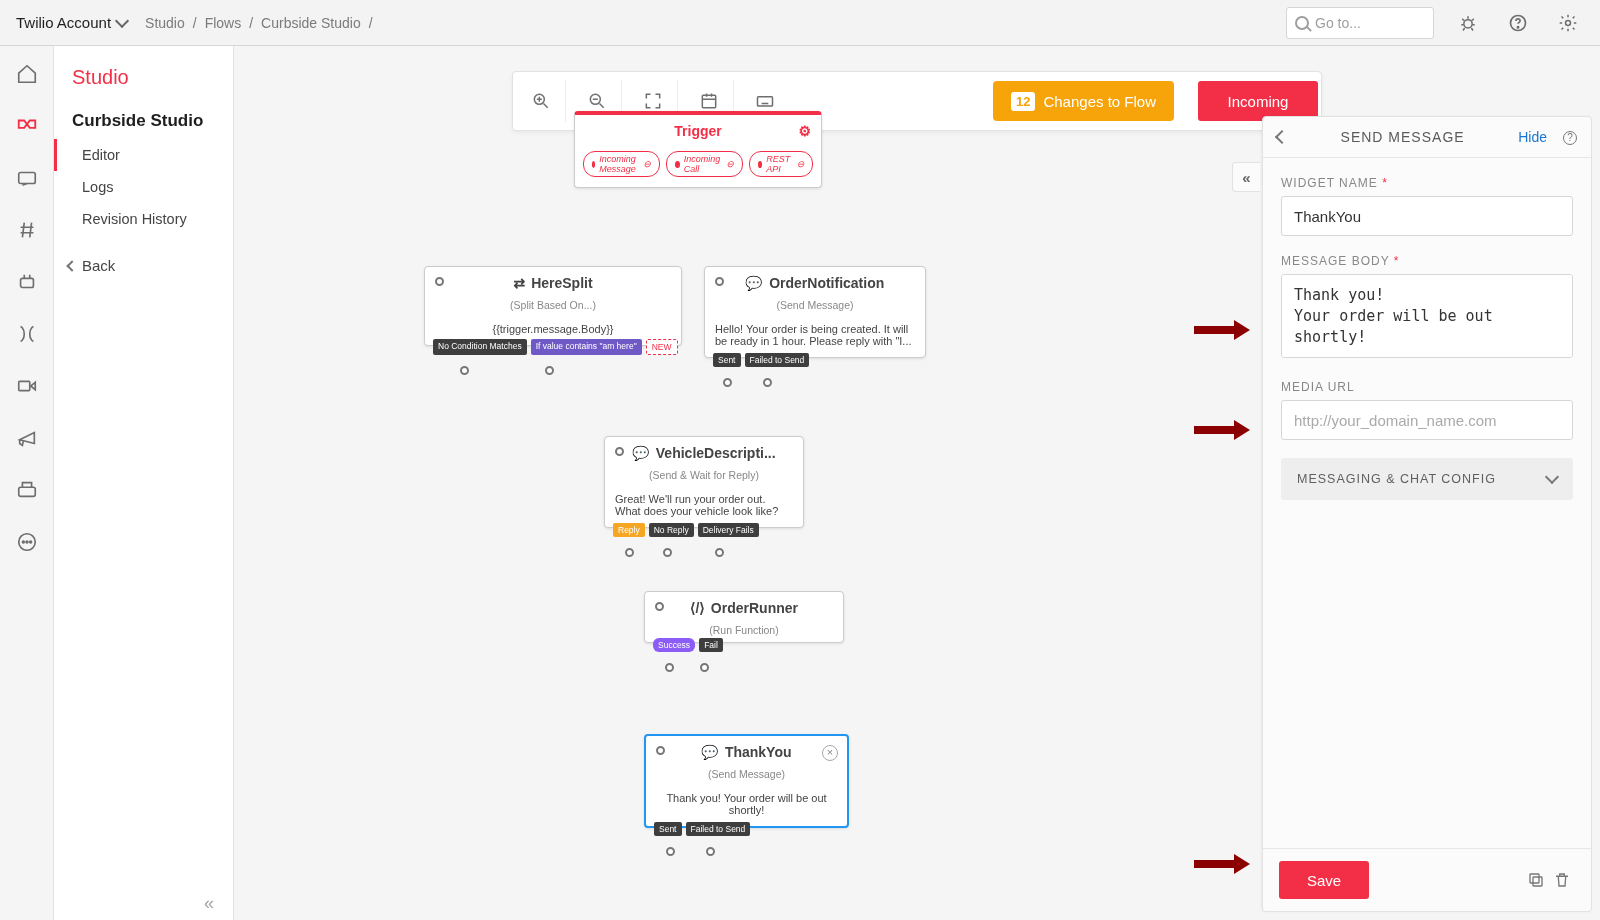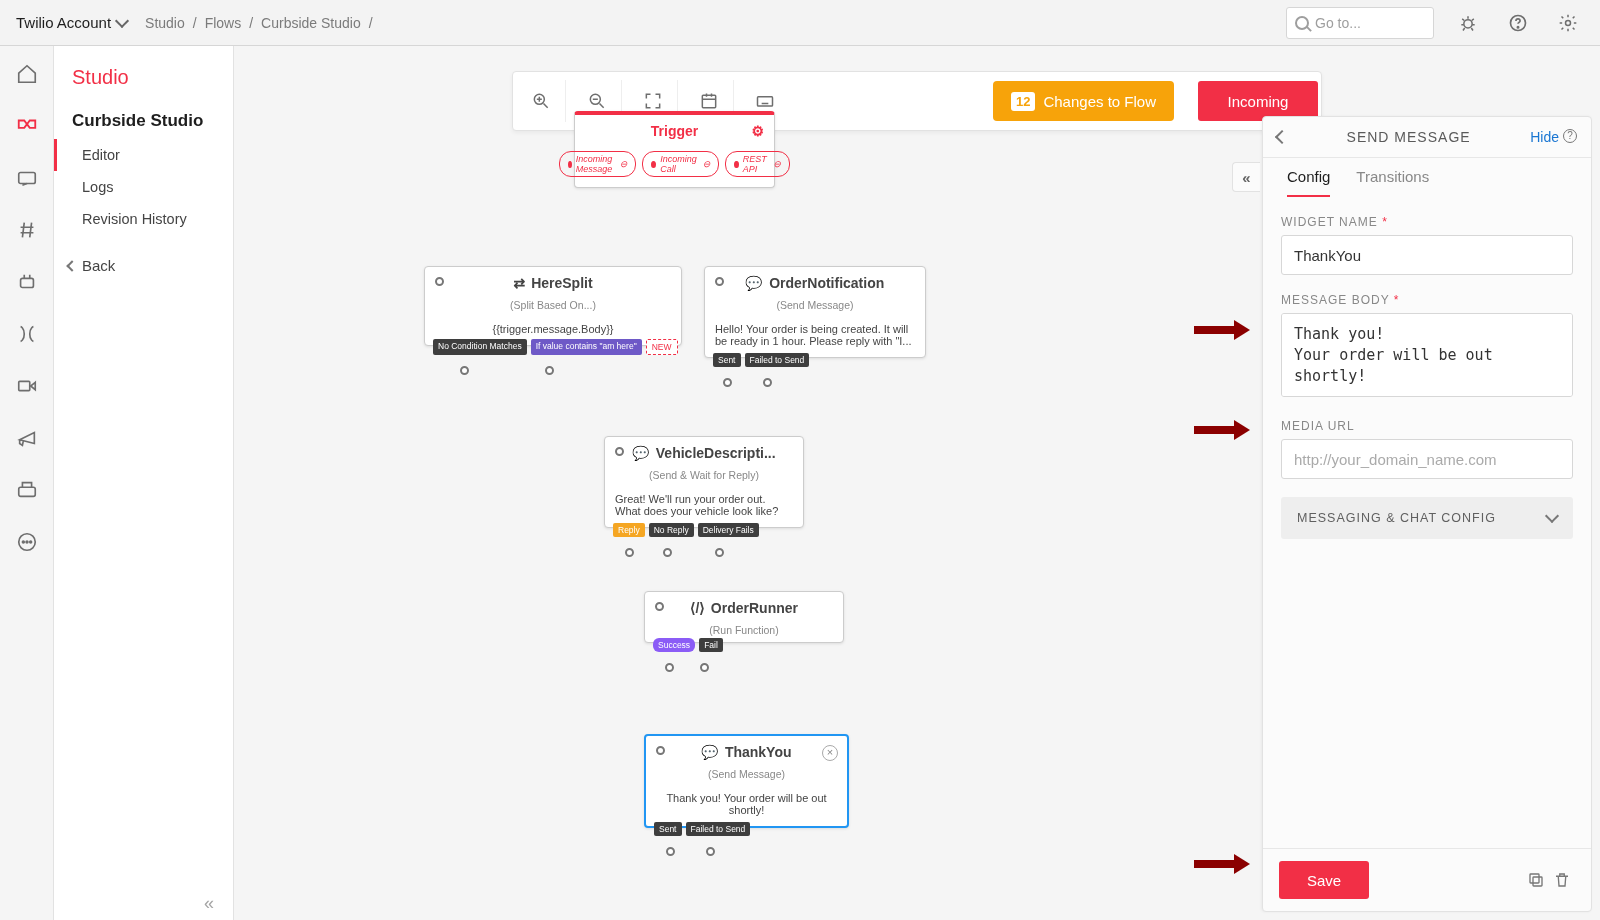--- a/index.html
+++ b/index.html
@@ -62,21 +62,21 @@
 
   #wTrigger{border-top:4px solid #F22F46;}
   #wTrigger .hdr{color:#F22F46;}
 
   
   .rpanel{position:absolute;right:8px;top:70px;bottom:8px;width:330px;background:#fbfbfb;border:1px solid #e2e2e2;border-radius:4px;box-shadow:-1px 0 3px rgba(0,0,0,.05);display:flex;flex-direction:column;}
   .rcollapse{position:absolute;right:340px;top:116px;width:28px;height:30px;background:#fbfbfb;border:1px solid #e2e2e2;border-right:none;border-radius:4px 0 0 4px;display:flex;align-items:center;justify-content:center;color:#666;cursor:pointer;font-size:15px;font-weight:600;}
   .rhead{display:flex;align-items:center;justify-content:space-between;padding:12px 14px;border-bottom:1px solid #e7e7e7;}
   .rhead .bk{width:10px;height:10px;border-left:2px solid #777;border-bottom:2px solid #777;transform:rotate(45deg);cursor:pointer;}
   .rhead .ttl{font-size:14px;letter-spacing:1px;color:#5a5a5a;}
-  .rhead .hide{font-size:14px;color:#1a76d2;cursor:pointer;display:flex;align-items:flex-start;gap:4px;}
+  .rhead .hide{font-size:14px;color:#1a76d2;cursor:pointer;display:flex;align-items:flex-end;gap:16px;}
   .rtabs{display:flex;gap:26px;padding:10px 24px 0;}
   .rtab{font-size:15px;color:#888;padding-bottom:10px;cursor:pointer;}
   .rtab.sel{color:#1e1e1e;font-weight:500;border-bottom:2px solid #F22F46;}
   .rbody{padding:18px 18px 10px;flex:1;overflow-y:auto;}
   .lbl{font-size:12px;letter-spacing:1px;color:#888;margin:0 0 6px;}
   .req{color:#F22F46;}
   .inp{width:100%;height:40px;border:1px solid #d7d7d7;border-radius:3px;background:#fff;padding:0 12px;font-size:15px;margin-bottom:18px;color:#333;}
   textarea.inp{height:84px;padding:10px 12px;resize:none;line-height:1.4;}
   .inp::placeholder{color:#aaa;}
   .accordion{background:#eee;border-radius:3px;padding:14px 16px;display:flex;align-items:center;justify-content:space-between;font-size:12.5px;letter-spacing:1px;color:#606060;cursor:pointer;}
@@ -263,21 +263,21 @@
               <path d="M0 0L8 4L0 8z" fill="#2BB39A"></path>
             </marker>
         </defs>
         <path d="M405 130 V158 H220 V220" fill="none" stroke="#F22F46" stroke-width="2" marker-end="url(#ar)"></path>
         <path d="M485 130 V158 H539 V220" fill="none" stroke="#F22F46" stroke-width="2" marker-end="url(#ar)"></path>
         <path d="M368 325 V360 H420 V390" fill="none" stroke="#6e59c7" stroke-width="2" marker-end="url(#ap)"></path>
         <path d="M401 480 V515 H450 V545" fill="none" stroke="#f5a623" stroke-width="2" marker-end="url(#ao)"></path>
         <path d="M438 635 V685" fill="none" stroke="#2BB39A" stroke-width="2" marker-end="url(#at)"></path>
       </svg>
 
-      <div id="wTrigger" class="widget" style="left:340px;top:65px;width:201px;">
+      <div id="wTrigger" class="widget" style="left:340px;top:65px;width:248px;">
         <div class="hdr">
             <span>Trigger</span>
           <span style="position:absolute;right:10px;top:8px;">⚙</span>
         </div>
         <div class="pillrow">
           <span class="pill"><span class="pdot"></span><span>Incoming Message</span> ⊖</span>
           <span class="pill"><span class="pdot"></span><span>Incoming Call</span> ⊖</span>
           <span class="pill"><span class="pdot"></span><span>REST API</span> ⊖</span>
         </div>
       </div>
@@ -353,24 +353,20 @@
 
     <div class="rcollapse">«</div>
     <div class="rpanel">
       <div class="rhead">
         <div class="bk"></div>
         <div class="ttl">SEND MESSAGE</div>
         <div class="hide">
             <span>Hide</span> 
             <span style="border:1px solid #777;border-radius:50%;width:14px;height:14px;font-size:10px;line-height:12px;text-align:center;color:#777;">?</span>
           </div>
-      </div>
-      <div class="rtabs">
-        <div class="rtab sel">Config</div>
-        <div class="rtab">Transitions</div>
       </div>
       <div class="rbody">
         <div class="lbl"><span>WIDGET NAME</span> <span class="req">*</span></div>
         <input class="inp" value="ThankYou" style="">
         <div class="lbl"><span>MESSAGE BODY</span> <span class="req">*</span></div>
         <textarea class="inp" style="">Thank you!
 Your order will be out shortly!</textarea>
         <div class="lbl">MEDIA URL</div>
         <input class="inp" placeholder="http://your_domain_name.com" style="">
         <div class="accordion">

